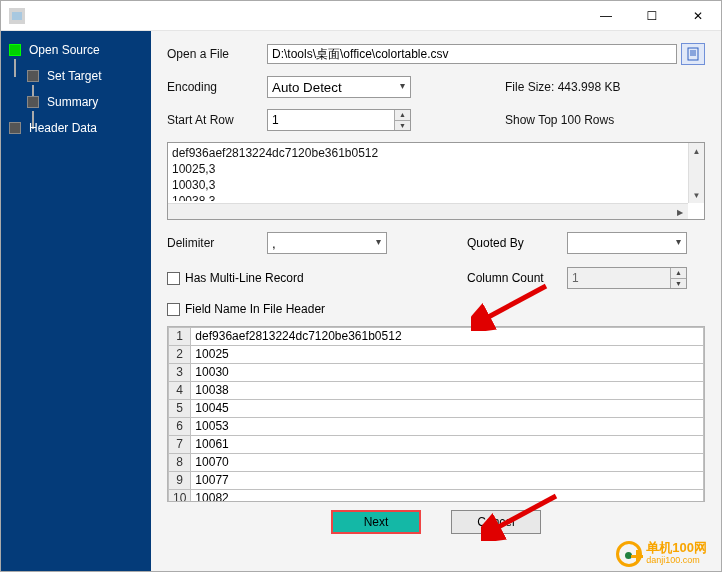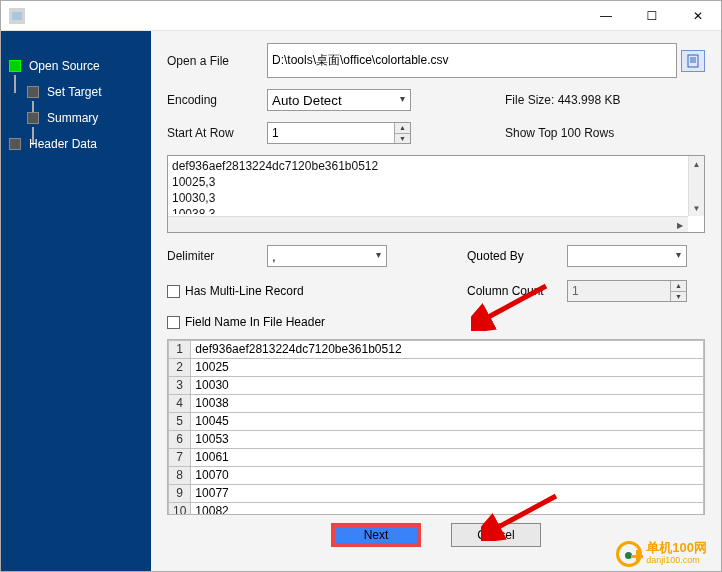--- a/index.html
+++ b/index.html
@@ -3,31 +3,31 @@
 <meta charset="utf-8">
 <style>
   * { margin: 0; padding: 0; box-sizing: border-box; }
   body { font-family: "Microsoft YaHei", "Segoe UI", Tahoma, sans-serif; font-size: 12px; background: #fff; }
   .window { width: 722px; height: 572px; border: 1px solid #aaa; position: relative; background: #fff; }
   .titlebar { height: 30px; background: #fff; display: flex; align-items: center; justify-content: flex-end; border-bottom: 1px solid #e5e5e5; }
   .title-icon { width: 16px; height: 16px; background: #d4d4d4; margin-left: 8px; margin-right: auto; display: flex; align-items: center; justify-content: center; }
   .title-icon-inner { width: 10px; height: 8px; background: #a8c8e0; }
   .win-btn { width: 46px; height: 30px; display: flex; align-items: center; justify-content: center; cursor: pointer; }
   .body { display: flex; height: calc(100% - 30px); }
-  .sidebar { width: 150px; background: #043b79; padding-top: 22px; }
+  .sidebar { width: 150px; background: #043b79; padding-top: 6px; }
   .step { display: flex; align-items: center; padding: 6px 8px; color: #fff; position: relative; }
   .step .sq { width: 12px; height: 12px; margin-right: 8px; background: #555; border: 1px solid #888; flex-shrink: 0; }
   .step.active .sq { background: #00d000; border-color: #00ff00; }
   .step .connector { position: absolute; left: 13px; top: 22px; width: 2px; height: 18px; background: #aaa; }
   .step.sub { margin-left: 18px; }
   .step-label { color: #fff; font-weight: 500; }
   .main { flex: 1; background: #f4f4f4; padding: 12px 16px; overflow: hidden; position: relative; }
   .row { display: flex; align-items: center; margin-bottom: 11px; }
   .lbl { width: 100px; color: #111; }
-  .txt-input { height: 35px; border: 1px solid #999; background: #fff; padding: 0 4px; font-size: 12px; }
+  .txt-input { height: 20px; border: 1px solid #999; background: #fff; padding: 0 4px; font-size: 12px; }
   .filepath { flex: 1; }
   .browse-btn { width: 24px; height: 22px; margin-left: 4px; background: #e0e8f8; border: 1px solid #7090d8; display: flex; align-items: center; justify-content: center; cursor: pointer; }
   .select { height: 22px; border: 1px solid #999; background: #fff; padding: 0 4px; appearance: none; -webkit-appearance: none; position: relative; }
   .select-wrap { position: relative; display: inline-block; }
   .select-wrap::after { content: "▾"; position: absolute; right: 6px; top: 4px; pointer-events: none; font-size: 10px; color: #444; }
   .info { color: #111; margin-left: auto; width: 200px; }
   .spinner { width: 144px; height: 22px; border: 1px solid #999; background: #fff; display: flex; align-items: center; position: relative; }
   .spinner input { border: none; width: 100%; padding: 0 4px; font-size: 12px; outline: none; }
   .spinner.disabled { background: #f0f0f0; }
   .spinner.disabled input { background: #f0f0f0; color: #666; }
@@ -41,21 +41,21 @@
   .scrollbar-h { position: absolute; left: 0; right: 16px; bottom: 0; height: 16px; background: #f0f0f0; border-top: 1px solid #ddd; display: flex; justify-content: flex-end; }
   .preview-box .content { position: absolute; left: 4px; top: 2px; right: 18px; bottom: 18px; overflow: hidden; }
   .check-row { display: flex; align-items: center; margin: 6px 0; }
   .chk { width: 13px; height: 13px; border: 1px solid #666; margin-right: 5px; background: #fff; cursor: pointer; }
   .table-wrap { border: 1px solid #b4b4b4; background: #fff; height: 176px; overflow: hidden; }
   table { border-collapse: collapse; width: 100%; }
   td { border: 1px solid #c0c0c0; padding: 1px 4px; font-size: 12px; height: 17px; line-height: 15px; }
   td.rownum { background: #ececec; text-align: center; width: 22px; color: #333; }
   .btn-row { display: flex; justify-content: center; gap: 30px; margin-top: 8px; }
   .btn { width: 90px; height: 24px; border: 1px solid #888; background: #e8e8e8; cursor: pointer; font-size: 12px; }
-  .btn.primary { border: 4px solid #ef4444; background: #3b82f6; }
+  .btn.primary { border: 2px solid #ef4444; background: #14b8a6; }
   .arrow { position: absolute; pointer-events: none; }
   .watermark { position: absolute; right: 14px; bottom: 4px; display: flex; align-items: center; gap: 4px; }
   .wm-ring { width: 26px; height: 26px; border: 3px solid #f8a500; border-radius: 50%; position: relative; }
   .wm-plus { position: absolute; right: -4px; top: 6px; width: 12px; height: 12px; }
   .wm-plus::before, .wm-plus::after { content: ""; position: absolute; background: #f8a500; }
   .wm-plus::before { left: 5px; top: 0; width: 3px; height: 12px; }
   .wm-plus::after { left: 0; top: 5px; width: 12px; height: 3px; }
   .wm-dot { position: absolute; left: 6px; top: 8px; width: 7px; height: 7px; background: #208040; border-radius: 50%; }
   .wm-text { line-height: 12px; }
   .wm-text .cn { color: #f8a500; font-size: 13px; font-weight: bold; }

